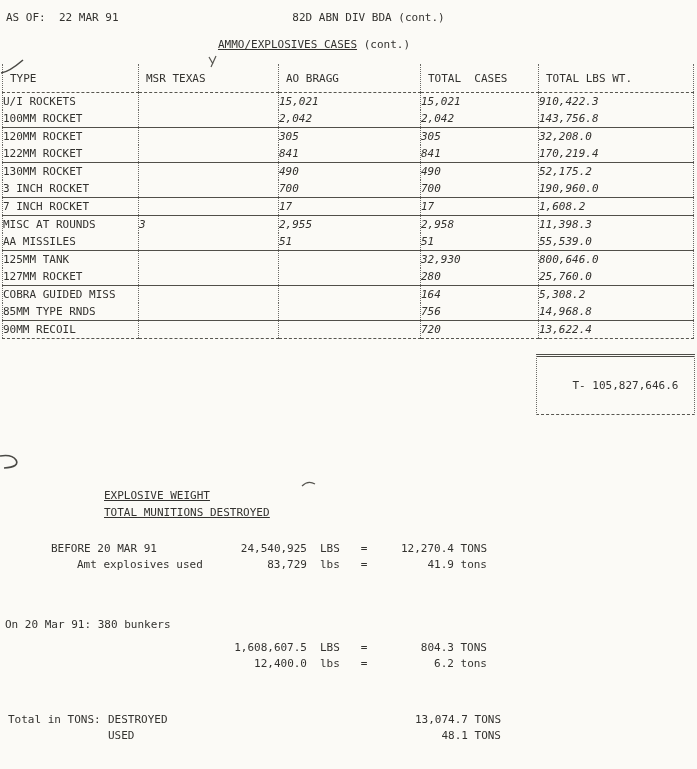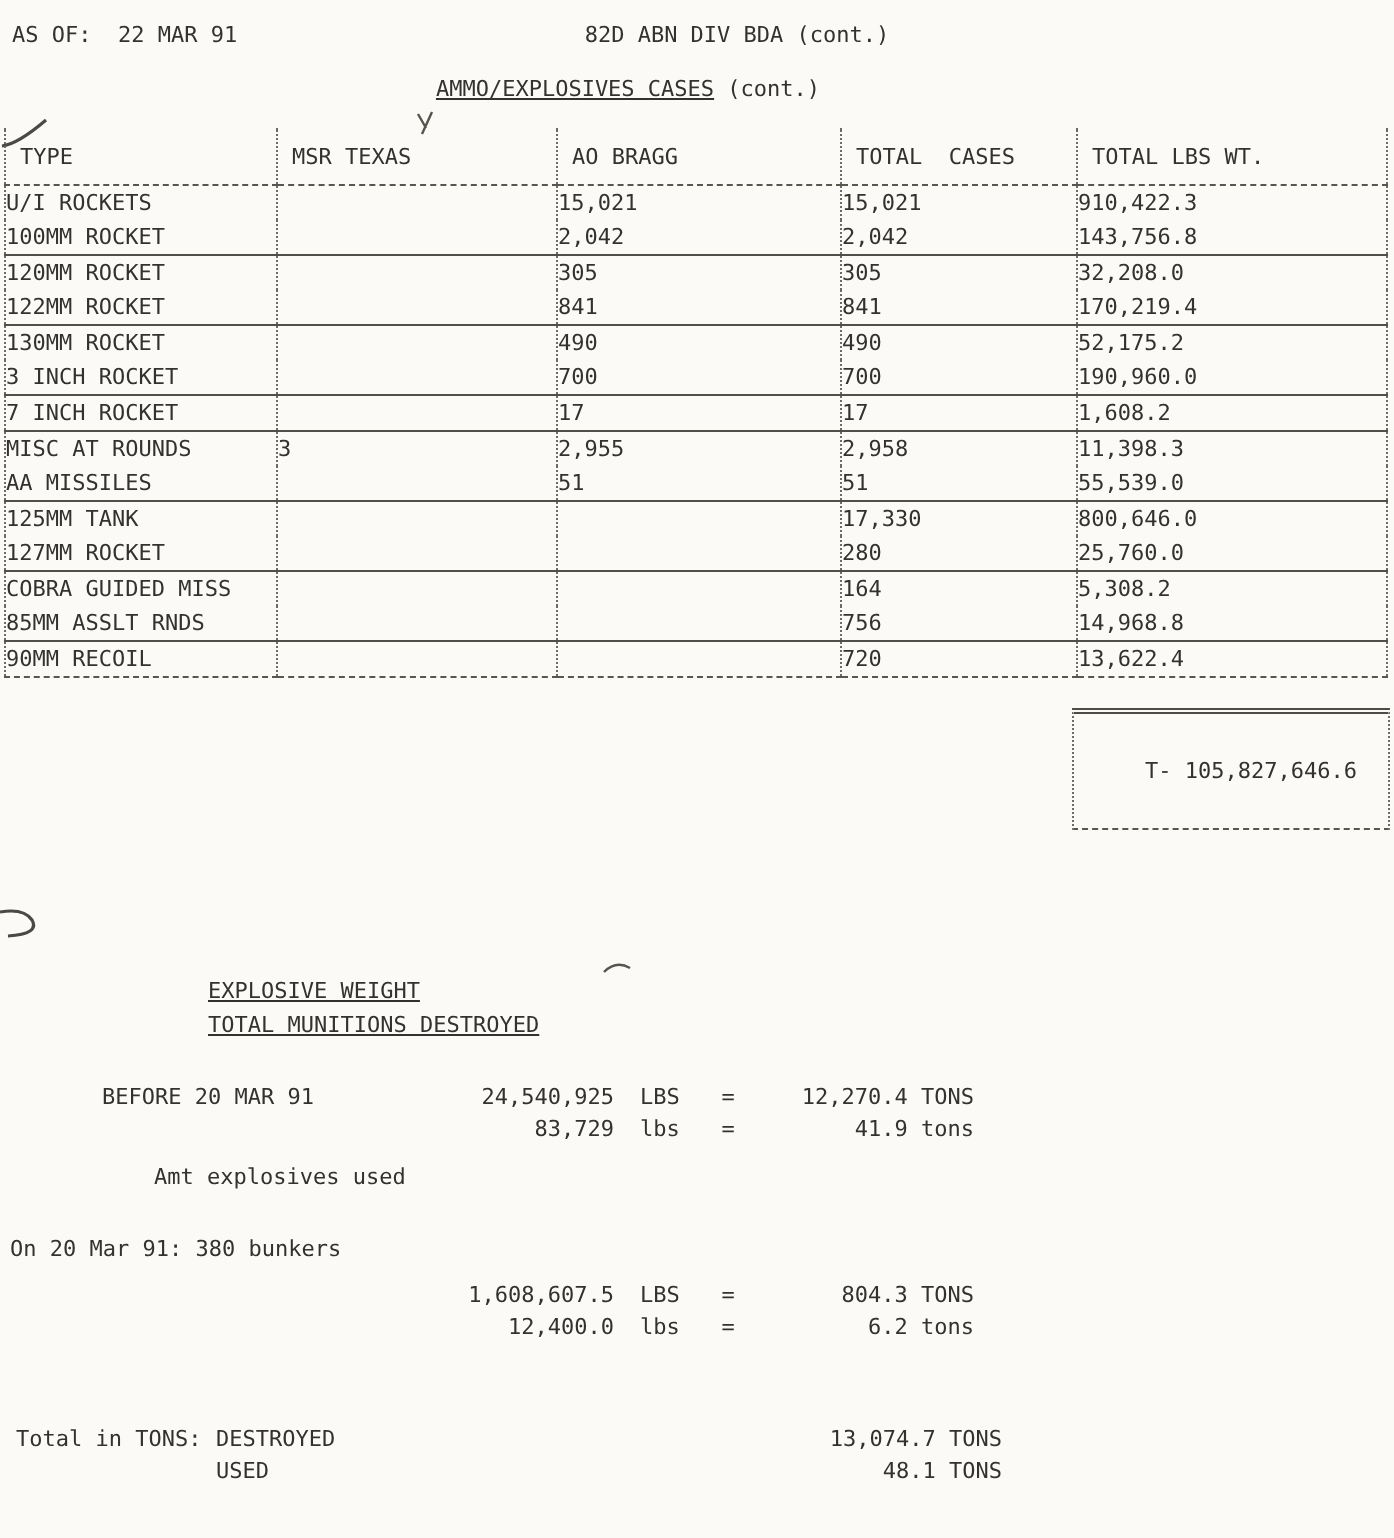--- a/index.html
+++ b/index.html
@@ -22,42 +22,42 @@
     border-left:1px dotted #6b6a66; padding:0; overflow:hidden;
     font-weight:normal; text-align:left; white-space:pre;
   }
   .ammo th:last-child,.ammo td:last-child{ border-right:1px dotted #6b6a66; }
   .ammo thead th{
     height:28px; vertical-align:middle; padding-left:7px;
     border-bottom:1px dashed #57564f;
   }
   .ammo tbody td{ height:17px; line-height:17px; }
   .c-type{ padding-left:7px; }
-  .num{ text-align:right; }
+  .num{ text-align:right;font-style:italic; }
   .c-msr{ padding-right:10px; }
   .c-ao{ padding-right:28px; }
   .c-cases{ padding-right:16px; }
   .c-lbs{ padding-right:38px; }
   tr.sep td{ border-bottom:1px solid #514f49; }
   tr.last td{ border-bottom:1px dashed #57564f; }
 
   .total-box{
     position:absolute; left:536px; top:354px; width:148px;
     border-top:3px double #4d4c47; border-bottom:1px dashed #57564f;
     border-left:1px dotted #6b6a66; border-right:1px dotted #6b6a66;
     padding:6px 0 6px 9px; white-space:pre;
   }
 
   .penmark{ position:absolute; pointer-events:none; }
 
   .ew-titles{ position:absolute; top:487px; left:104px; width:360px; text-align:left; line-height:17px;text-decoration:underline; }
 
   .frow{ position:absolute; left:4px; display:flex; white-space:pre;padding-left:47px; }
   .frow .lbl{ width:182px; }
-  .frow .indent{ padding-left:26px; box-sizing:border-box;margin-top:24px; }
+  .frow .indent{ padding-left:26px; box-sizing:border-box; }
   .frow .lbs{ width:74px; text-align:right; }
   .frow .unit{ width:44px; padding-left:13px; box-sizing:border-box; }
   .frow .eq{ width:26px; text-align:center; }
   .frow .tons{ width:110px; text-align:right; }
 
   .bunker-heading{ position:absolute; top:617px; left:5px; }
 
   .tot-row{ position:absolute; left:8px; display:flex; white-space:pre;justify-content:flex-end; }
   .tot-lbl{ width:100px; }
   .tot-sub{ width:245px; }
@@ -163,39 +163,39 @@
         <td class="c-type">AA MISSILES</td>
         <td class="num c-msr"></td>
         <td class="num c-ao">51</td>
         <td class="num c-cases">51</td>
         <td class="num c-lbs">55,539.0</td>
       </tr>
       <tr>
         <td class="c-type">125MM TANK</td>
         <td class="num c-msr"></td>
         <td class="num c-ao"></td>
-        <td class="num c-cases">17,330</td>
+        <td class="num c-cases">32,930</td>
         <td class="num c-lbs">800,646.0</td>
       </tr>
       <tr class="sep">
         <td class="c-type">127MM ROCKET</td>
         <td class="num c-msr"></td>
         <td class="num c-ao"></td>
         <td class="num c-cases">280</td>
         <td class="num c-lbs">25,760.0</td>
       </tr>
       <tr>
         <td class="c-type">COBRA GUIDED MISS</td>
         <td class="num c-msr"></td>
         <td class="num c-ao"></td>
         <td class="num c-cases">164</td>
         <td class="num c-lbs">5,308.2</td>
       </tr>
       <tr class="sep">
-        <td class="c-type">85MM ASSLT RNDS</td>
+        <td class="c-type">85MM TYPE RNDS</td>
         <td class="num c-msr"></td>
         <td class="num c-ao"></td>
         <td class="num c-cases">756</td>
         <td class="num c-lbs">14,968.8</td>
       </tr>
       <tr class="last">
         <td class="c-type">90MM RECOIL</td>
         <td class="num c-msr"></td>
         <td class="num c-ao"></td>
         <td class="num c-cases">720</td>

